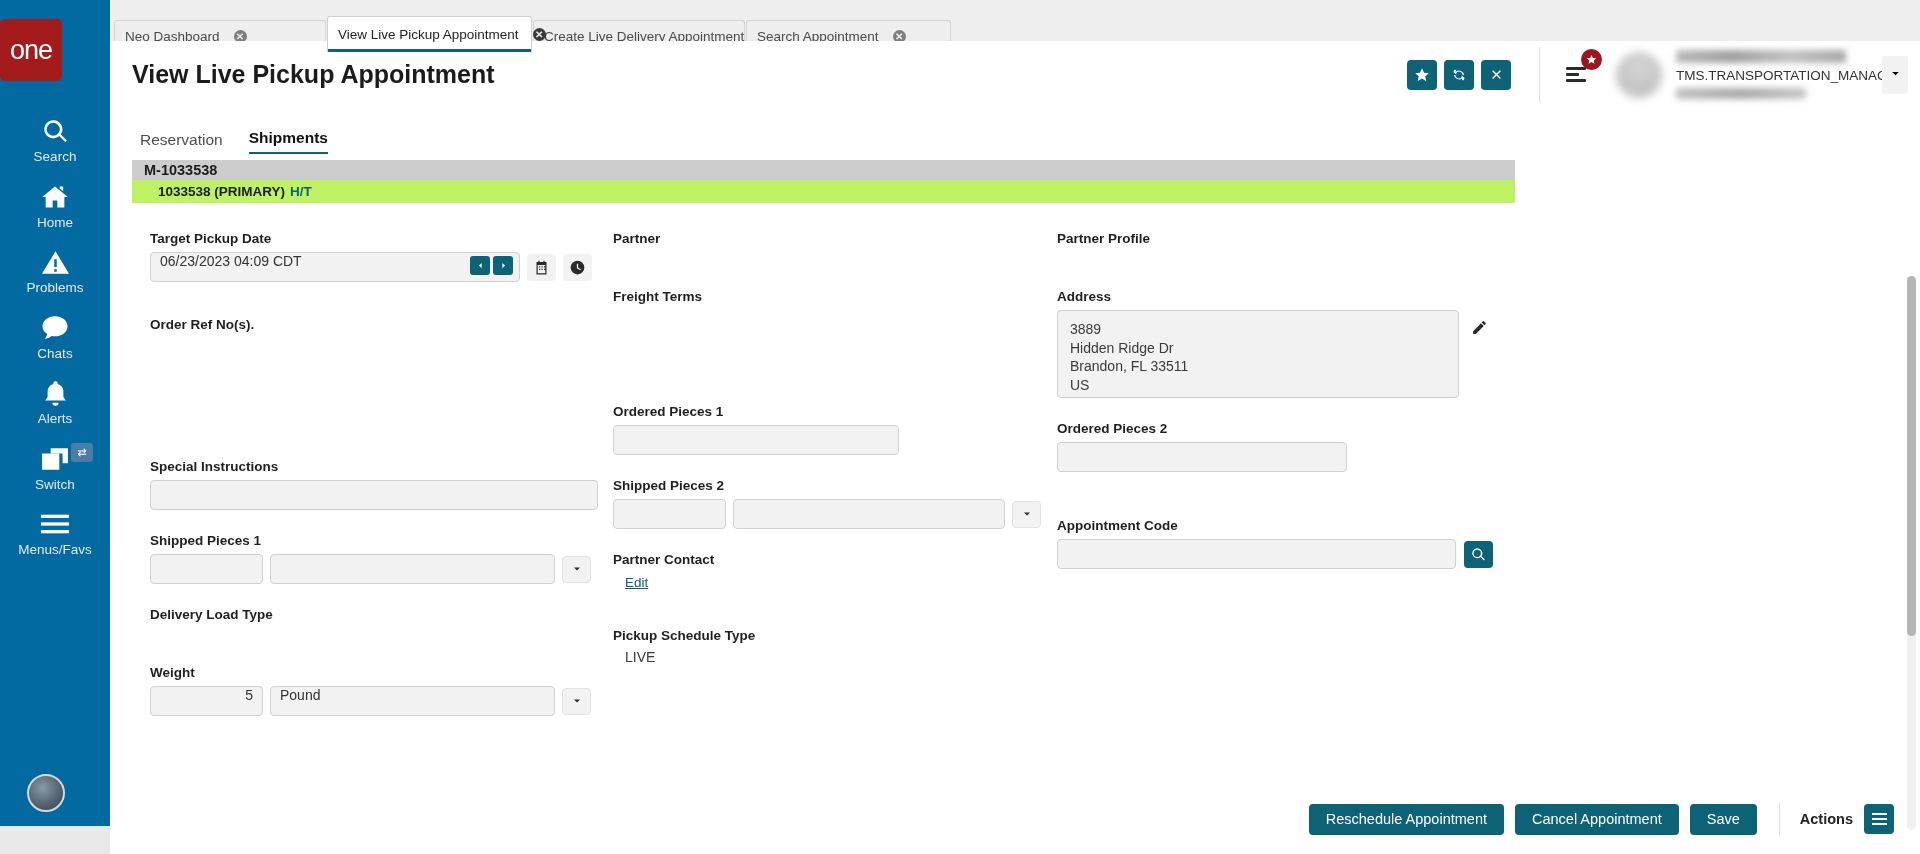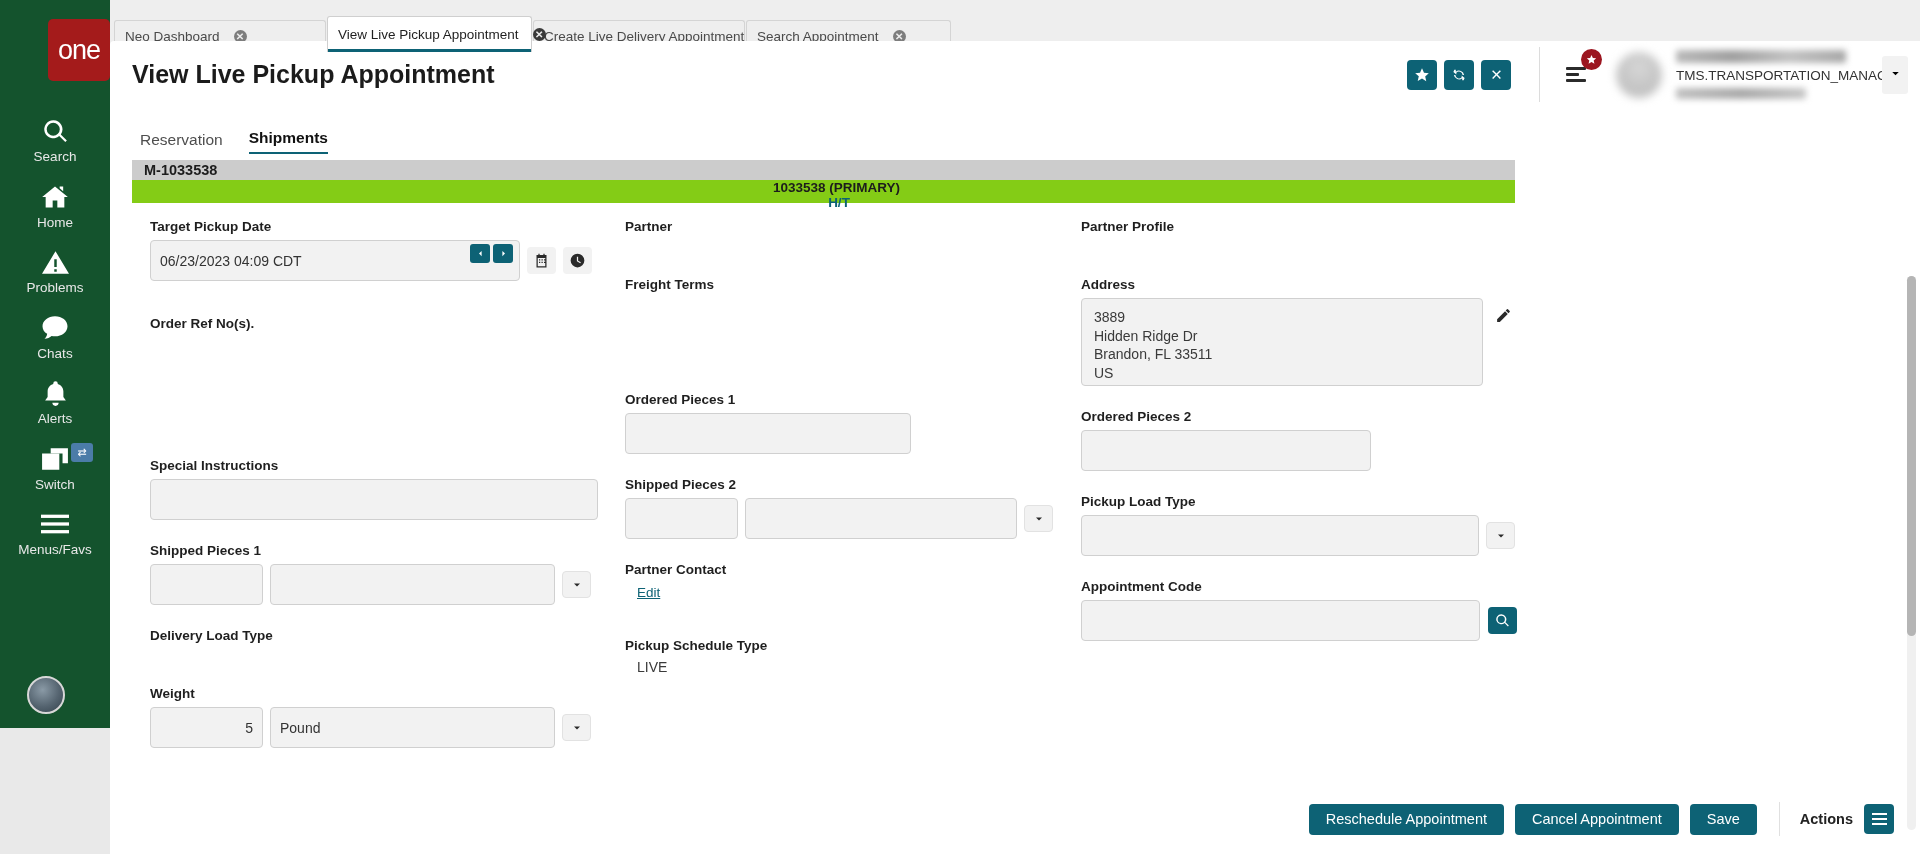--- a/index.html
+++ b/index.html
@@ -5,22 +5,22 @@
   * { box-sizing: border-box; margin: 0; padding: 0; }
   html, body {
     width: 1920px; height: 854px;
     font-family: "Liberation Sans", sans-serif;
     background: #e9e9e9; overflow: hidden;
   }
   .app { position: relative; width: 1920px; height: 854px; display: flex; }
 
   
   .sidebar {
-    width: 110px; height: 728px; background: #14532d;
-    display: flex; flex-direction: column; align-items: flex-end;
+    width: 110px; height: 826px; background: #0369a1;
+    display: flex; flex-direction: column; align-items: flex-start;
     flex: 0 0 110px; position: relative; z-index: 5;
   }
   .logo {
     width: 62px; height: 62px; background: #a41b1b; border-radius: 5px;
     margin-top: 19px; display: flex; align-items: center; justify-content: center;
   }
   .logo-text { color: #fff; font-size: 27px; letter-spacing: -1px; font-weight: 400; line-height: 1; }
   .nav { margin-top: 26px; width: 100%; }
   .nav-item {
     width: 100%; display: flex; flex-direction: column;
@@ -138,40 +138,39 @@
     padding-bottom: 5px; cursor: pointer; white-space: nowrap;
   }
   .subtab.active { color: #111; font-weight: bold; border-bottom: 2.5px solid #0d6275; }
 
   .band-dark {
     background: #cccccc; height: 20px; display: flex; align-items: center;
     padding-left: 12px; font-size: 14.5px; font-weight: bold; color: #1c1c1c;
     margin-top: 6px; width: 1383px;
   }
   .band-light {
-    background: #84cc16; height: 23px; display: flex; align-items: center;
+    background: #bef264; height: 23px; display: flex; align-items: center;
     padding-left: 26px; font-size: 13.5px; font-weight: bold; color: #1c1c1c;
     width: 1383px;
-    flex-direction: column;
   }
   .ht-link { color: #0d6275; margin-left: 5px; cursor: pointer; font-weight: bold; }
 
   
   .grid {
     display: grid; grid-template-columns: 463px 444px 476px;
-    padding: 16px 0 0 18px; column-gap: 12px;
+    padding: 16px 0 0 18px; column-gap: 0; margin-top: 12px;
   }
   .col { display: flex; flex-direction: column; }
   .fld { margin-bottom: 0; }
   .lbl { font-size: 13.5px; font-weight: bold; color: #1f1f1f; margin-bottom: 6px; display: block; }
   .val { font-size: 14px; color: #3a3a3a; padding-left: 12px; }
   .inp {
     background: #f2f2f2; border: 1px solid #d0d0d0; border-radius: 4px;
-    height: 41px; font-size: 14px; color: #333; padding: 0 9px;
-    display: flex; align-items: center; width: 100%;
+    height: 30px; font-size: 14px; color: #333; padding: 0 9px;
+    display: flex; width: 100%;
   }
   .row-inline { display: flex; align-items: center; gap: 7px; }
   .caretbtn {
     width: 29px; height: 27px; background: #f2f2f2; border: 1px solid #e2e2e2;
     border-radius: 4px; display: flex; align-items: center; justify-content: center;
     cursor: pointer; flex: 0 0 29px;
   }
   .iconbtn {
     width: 29px; height: 27px; background: #f2f2f2; border-radius: 4px;
     display: flex; align-items: center; justify-content: center; cursor: pointer; flex: 0 0 29px;
@@ -597,33 +596,20 @@
 
             <div class="fld">
               <span class="lbl">Ordered Pieces 2</span>
               <div class="inp" style="width:290px">
                 <span></span>
               </div>
             </div>
 
             <div class="spacer-2"></div>
 
-            <div class="fld">
-              <span class="lbl">Pickup Load Type</span>
-              <div class="row-inline">
-                <div class="inp" style="width:398px">
-                  <span></span>
-                </div>
-                <div class="caretbtn">
-                  <svg width="12" height="12" viewBox="0 0 24 24" fill="#2a2a2a">
-                      <path d="M6 9l6 6 6-6H6z"></path>
-                    </svg>
-                </div>
-              </div>
-            </div>
 
             <div class="spacer-2"></div>
 
             <div class="fld">
               <span class="lbl">Appointment Code</span>
               <div class="row-inline" style="gap:0">
                 <div class="inp" style="width:399px">
                   <span></span>
                 </div>
                 <div class="searchbtn">

